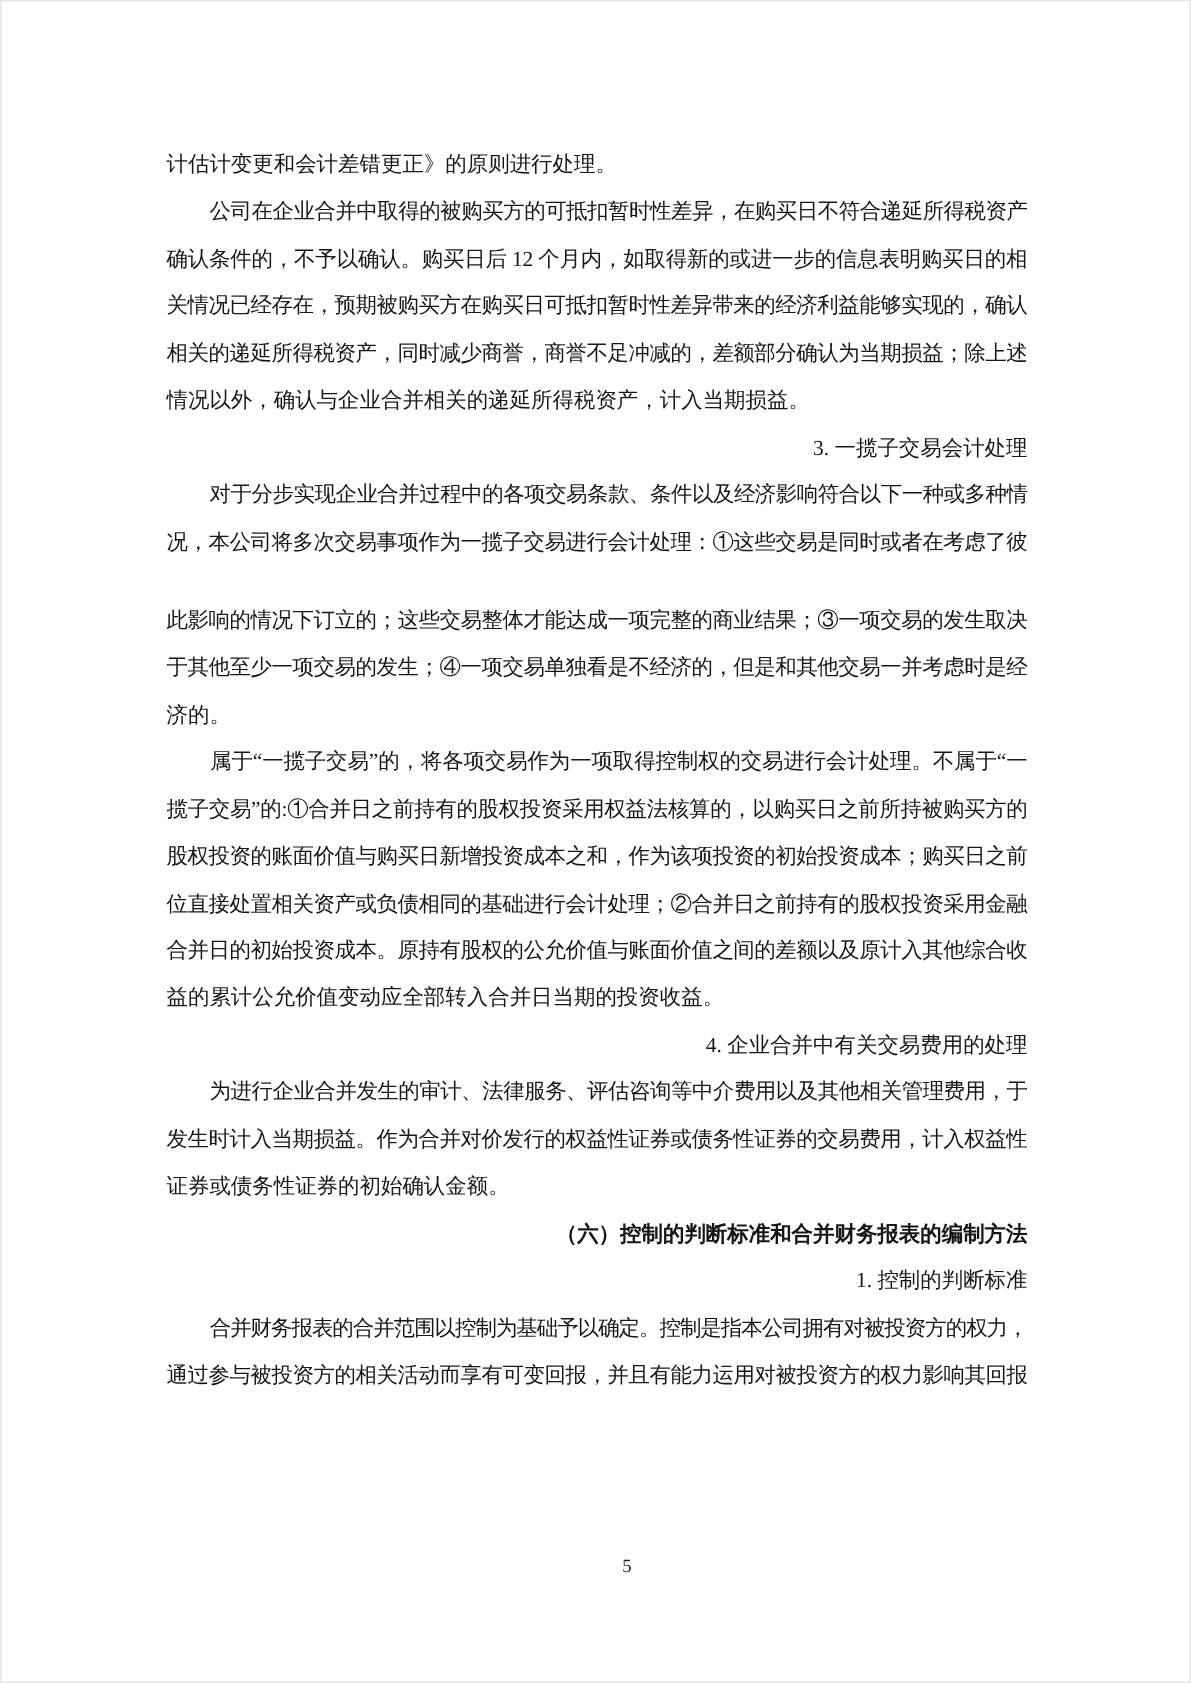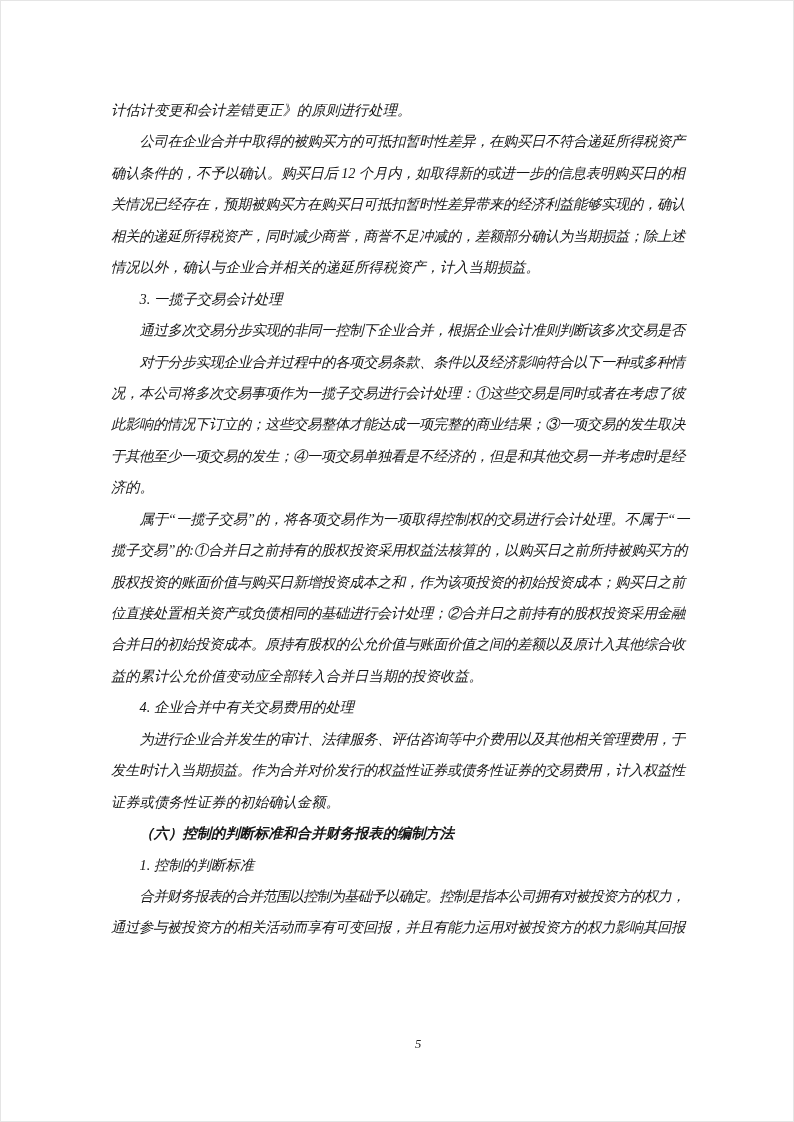--- a/index.html
+++ b/index.html
@@ -9,38 +9,38 @@
   }
   .page {
     position: relative;
     width: 794px;
     height: 1122px;
     background: #ffffff;
     box-sizing: border-box;
     border: 1px solid #e5e5e5;
     overflow: hidden;
     font-family: "Liberation Serif", "DejaVu Serif", serif;
-    font-style: italic;
   }
   .content {
     position: absolute;
     left: 110px;
     top: 94px;
     width: 574px;
     font-size: 14.3px;
     line-height: 31.45px;
     color: #161616;
   }
   .ln {
     white-space: nowrap;
     height: 31.45px;
     overflow: visible;
   }
   .indent {
     text-indent: 28.6px;
+    text-align: right;
   }
   .bold {
     font-weight: bold;
   }
   .pagenum {
     position: absolute;
     top: 1036px;
     left: 0;
     width: 794px;
     text-align: center;
@@ -54,24 +54,23 @@
 
 <div class="page">
   <div class="content">
     <div class="ln">计估计变更和会计差错更正》的原则进行处理。</div>
     <div class="ln indent fill" style="letter-spacing: -0.316px;">公司在企业合并中取得的被购买方的可抵扣暂时性差异，在购买日不符合递延所得税资产</div>
     <div class="ln fill" style="letter-spacing: -0.119px;">确认条件的，不予以确认。购买日后 12 个月内，如取得新的或进一步的信息表明购买日的相</div>
     <div class="ln fill" style="letter-spacing: -0.3px;">关情况已经存在，预期被购买方在购买日可抵扣暂时性差异带来的经济利益能够实现的，确认</div>
     <div class="ln fill" style="letter-spacing: -0.3px;">相关的递延所得税资产，同时减少商誉，商誉不足冲减的，差额部分确认为当期损益；除上述</div>
     <div class="ln">情况以外，确认与企业合并相关的递延所得税资产，计入当期损益。</div>
     <div class="ln indent">3. 一揽子交易会计处理</div>
-    <div class="ln indent fill" style="letter-spacing: -0.316px;">通过多次交易分步实现的非同一控制下企业合并，根据企业会计准则判断该多次交易是否</div>
     <div class="ln indent fill" style="letter-spacing: -0.316px;">对于分步实现企业合并过程中的各项交易条款、条件以及经济影响符合以下一种或多种情</div>
     <div class="ln fill" style="letter-spacing: -0.3px;">况，本公司将多次交易事项作为一揽子交易进行会计处理：①这些交易是同时或者在考虑了彼</div>
-    <div class="ln fill" style="letter-spacing: -0.3px;">此影响的情况下订立的；这些交易整体才能达成一项完整的商业结果；③一项交易的发生取决</div>
+    <div class="ln fill" style="letter-spacing: -0.3px; margin-top: 21px;">此影响的情况下订立的；这些交易整体才能达成一项完整的商业结果；③一项交易的发生取决</div>
     <div class="ln fill" style="letter-spacing: -0.3px;">于其他至少一项交易的发生；④一项交易单独看是不经济的，但是和其他交易一并考虑时是经</div>
     <div class="ln">济的。</div>
     <div class="ln indent fill" style="letter-spacing: -0.077px;">属于“一揽子交易”的，将各项交易作为一项取得控制权的交易进行会计处理。不属于“一</div>
     <div class="ln fill" style="letter-spacing: -0.195px;">揽子交易”的:①合并日之前持有的股权投资采用权益法核算的，以购买日之前所持被购买方的</div>
     <div class="ln fill" style="letter-spacing: -0.3px;">股权投资的账面价值与购买日新增投资成本之和，作为该项投资的初始投资成本；购买日之前</div>
     <div class="ln fill" style="letter-spacing: -0.3px;">位直接处置相关资产或负债相同的基础进行会计处理；②合并日之前持有的股权投资采用金融</div>
     <div class="ln fill" style="letter-spacing: -0.3px;">合并日的初始投资成本。原持有股权的公允价值与账面价值之间的差额以及原计入其他综合收</div>
     <div class="ln">益的累计公允价值变动应全部转入合并日当期的投资收益。</div>
     <div class="ln indent">4. 企业合并中有关交易费用的处理</div>
     <div class="ln indent fill" style="letter-spacing: -0.316px;">为进行企业合并发生的审计、法律服务、评估咨询等中介费用以及其他相关管理费用，于</div>

